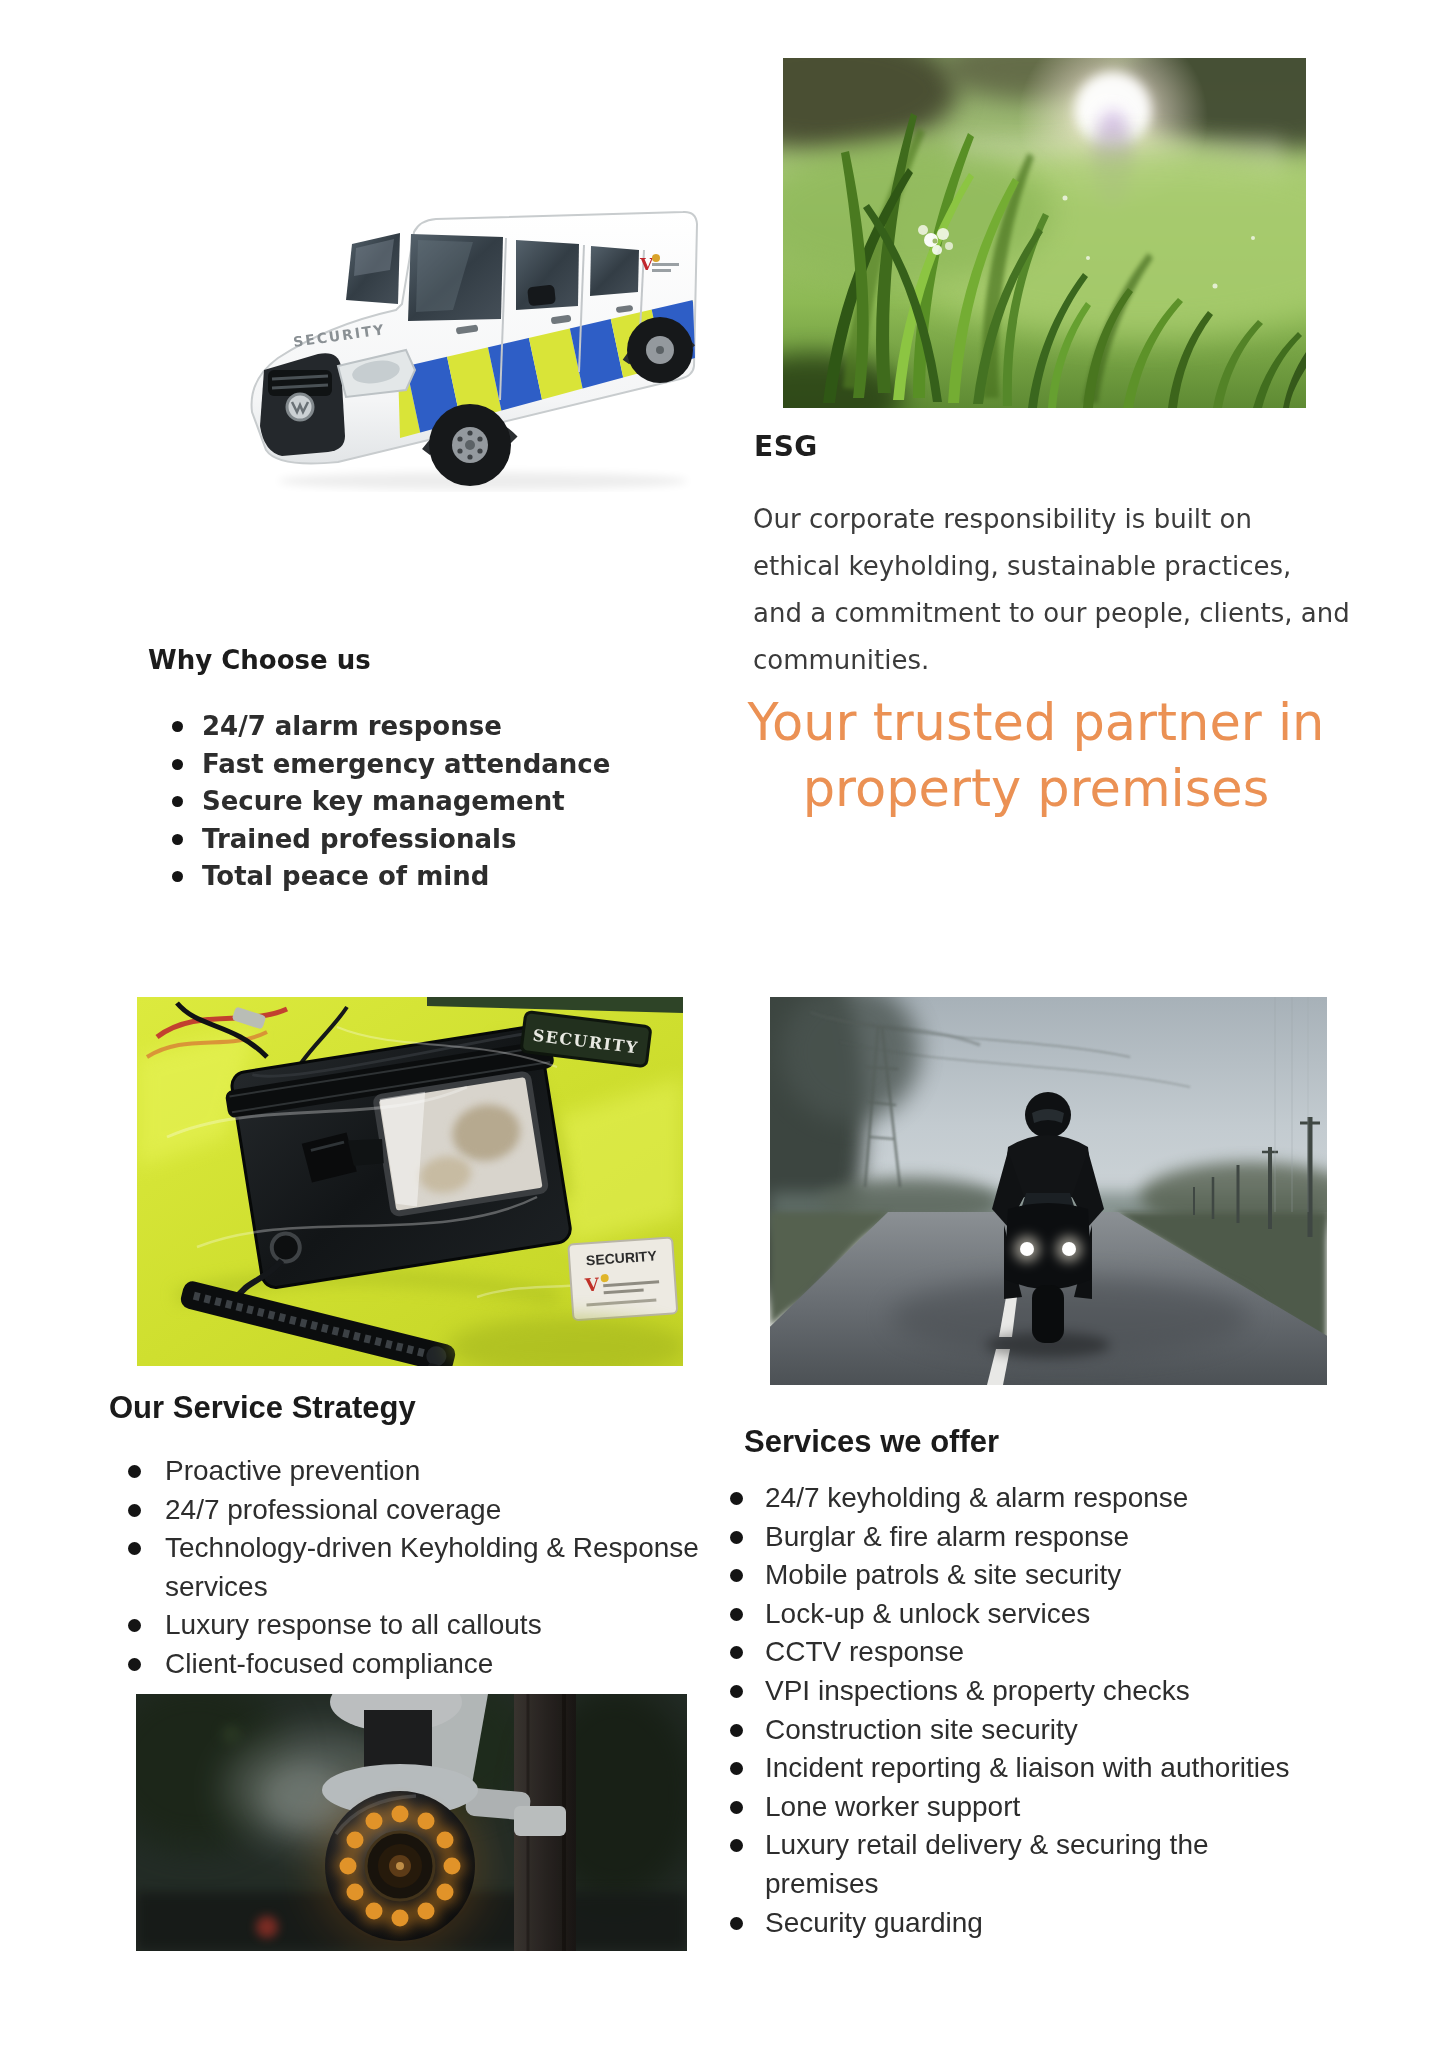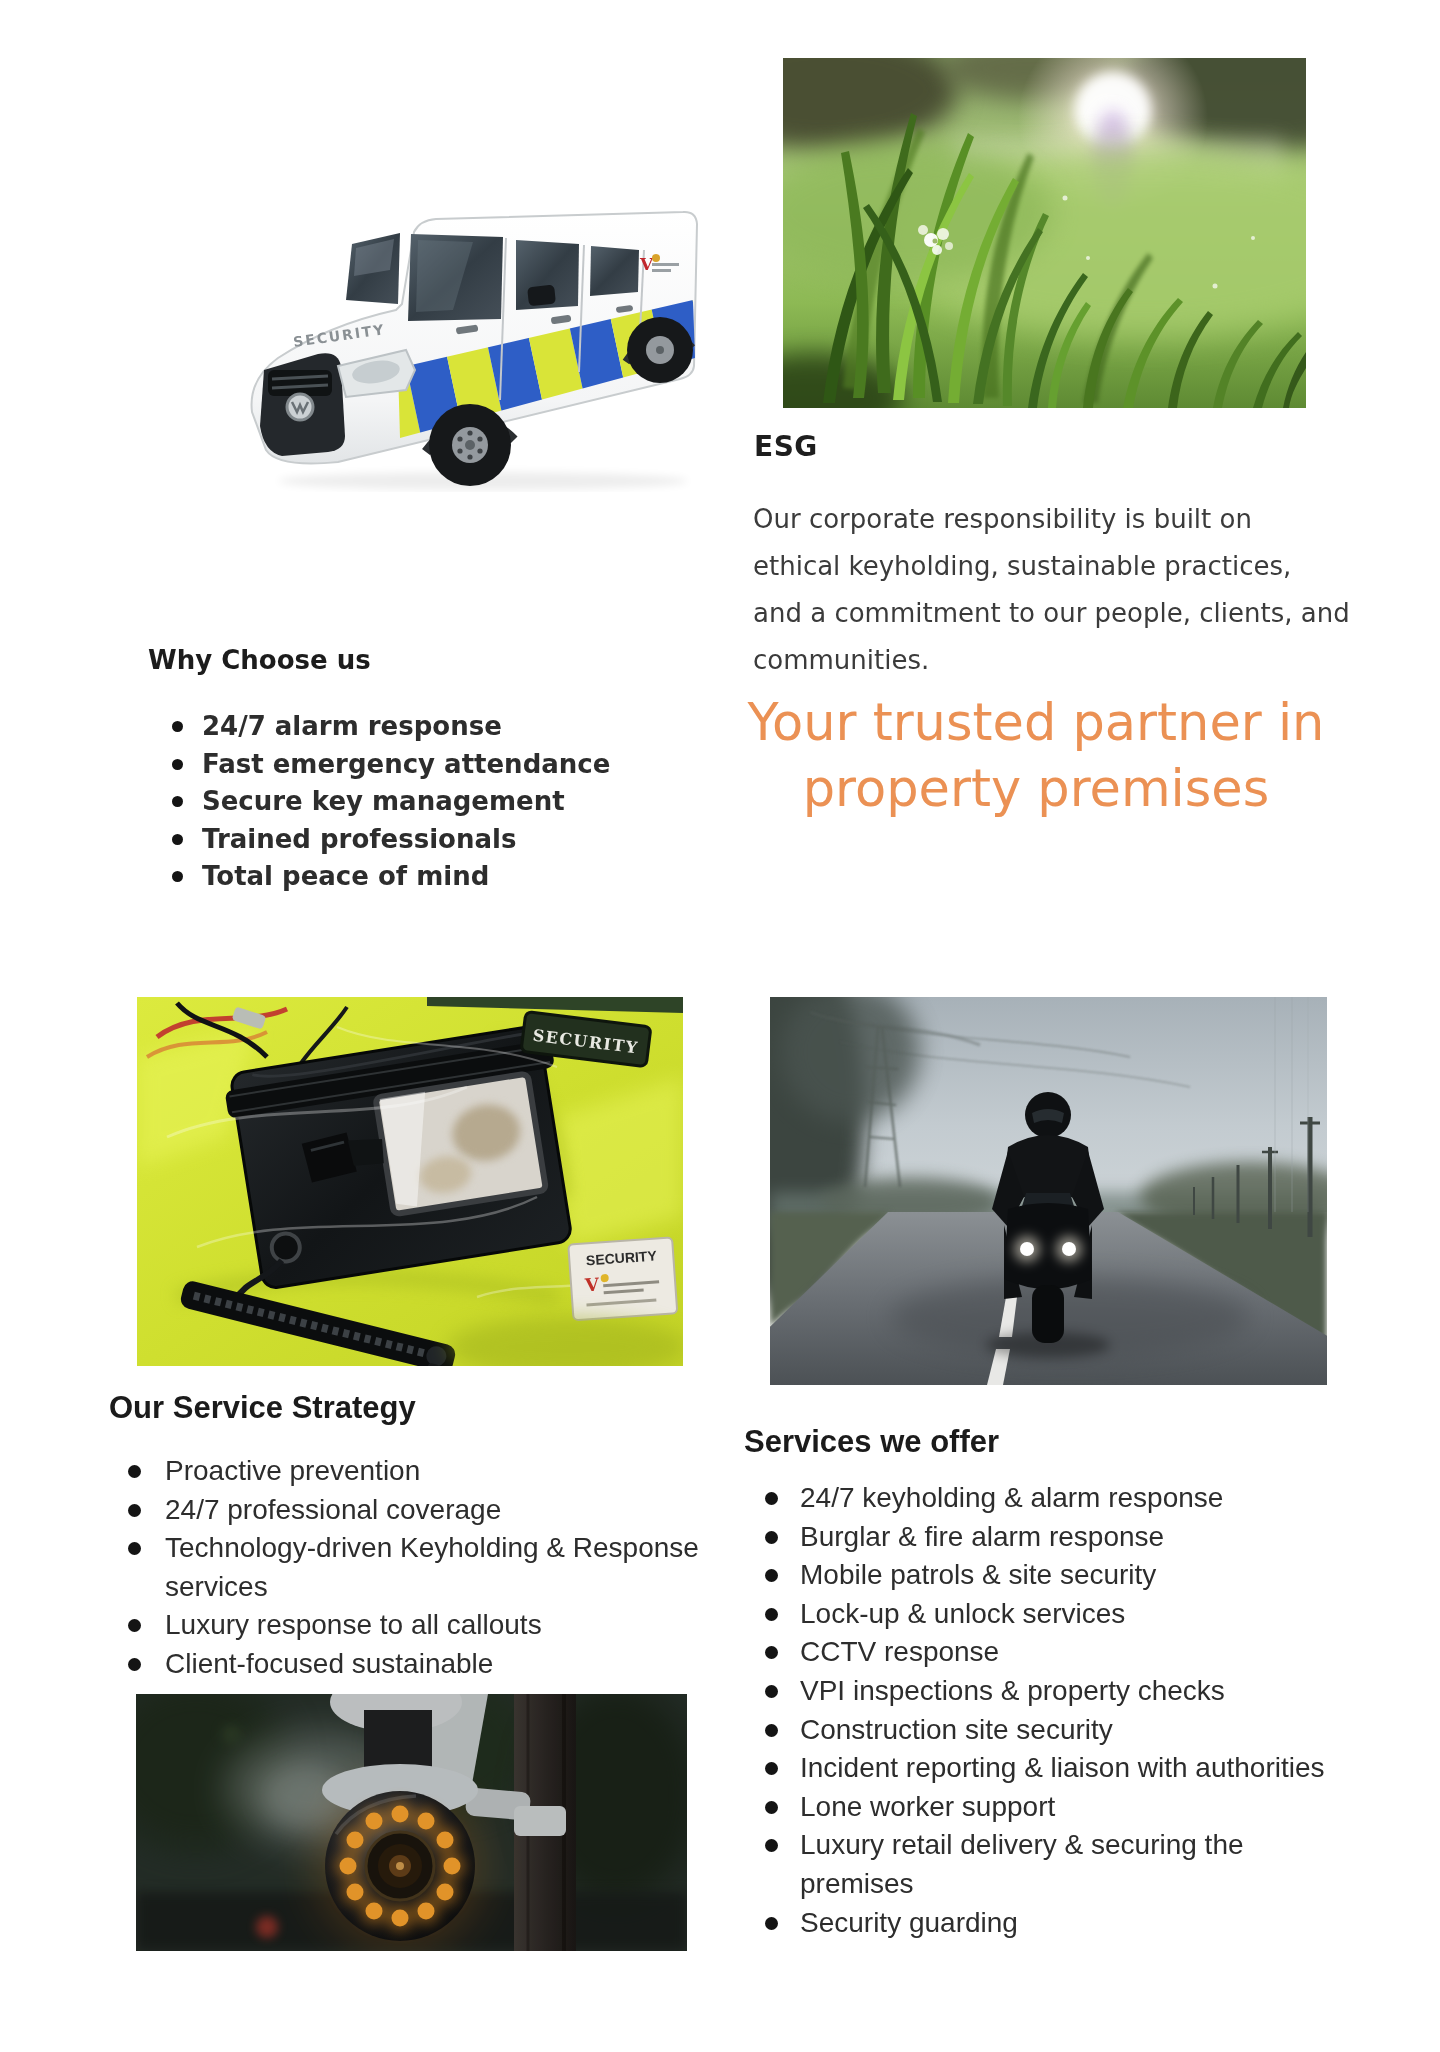--- a/index.html
+++ b/index.html
@@ -25,21 +25,21 @@
 
   .why-list{left:155px;top:708px;width:480px;font-size:26px;}
   .why-list li{line-height:37.5px;padding-left:47px;font-weight:bold;}
   .why-list li::before{width:11px;height:11px;left:17px;top:13px;}
 
   .arial-list{font-family:"Liberation Sans",sans-serif;font-size:28px;}
   .arial-list li{line-height:38.6px;}
   .strategy-list{left:122px;top:1452px;width:600px;}
   .strategy-list li{padding-left:43px;}
   .strategy-list li::before{width:13px;height:13px;left:6px;top:13px;}
-  .services-list{left:759px;top:1479px;width:620px;}
+  .services-list{left:724px;top:1479px;width:620px;}
   .services-list li{padding-left:41px;}
   .services-list li::before{width:13px;height:13px;left:6px;top:13px;}
 </style>
 </head>
 <body>
 
 <div class="page">
 
   <div class="img-box" style="left:248px;top:200px;width:462px;height:292px;">
     <svg width="462" height="292" viewBox="0 0 462 292">
@@ -399,21 +399,21 @@
     </svg>
   </div>
 
   <div class="abs sec-title strategy-title">Our Service Strategy</div>
   <ul class="abs blist arial-list strategy-list">
       <li>Proactive prevention</li>
       <li>24/7 professional coverage</li>
       <li>Technology-driven Keyholding &amp; Response
 services</li>
       <li>Luxury response to all callouts</li>
-      <li>Client-focused sustainable</li>
+      <li>Client-focused compliance</li>
     </ul>
 
   <div class="abs sec-title services-title">Services we offer</div>
   <ul class="abs blist arial-list services-list">
       <li>24/7 keyholding &amp; alarm response</li>
       <li>Burglar &amp; fire alarm response</li>
       <li>Mobile patrols &amp; site security</li>
       <li>Lock-up &amp; unlock services</li>
       <li>CCTV response</li>
       <li>VPI inspections &amp; property checks</li>

